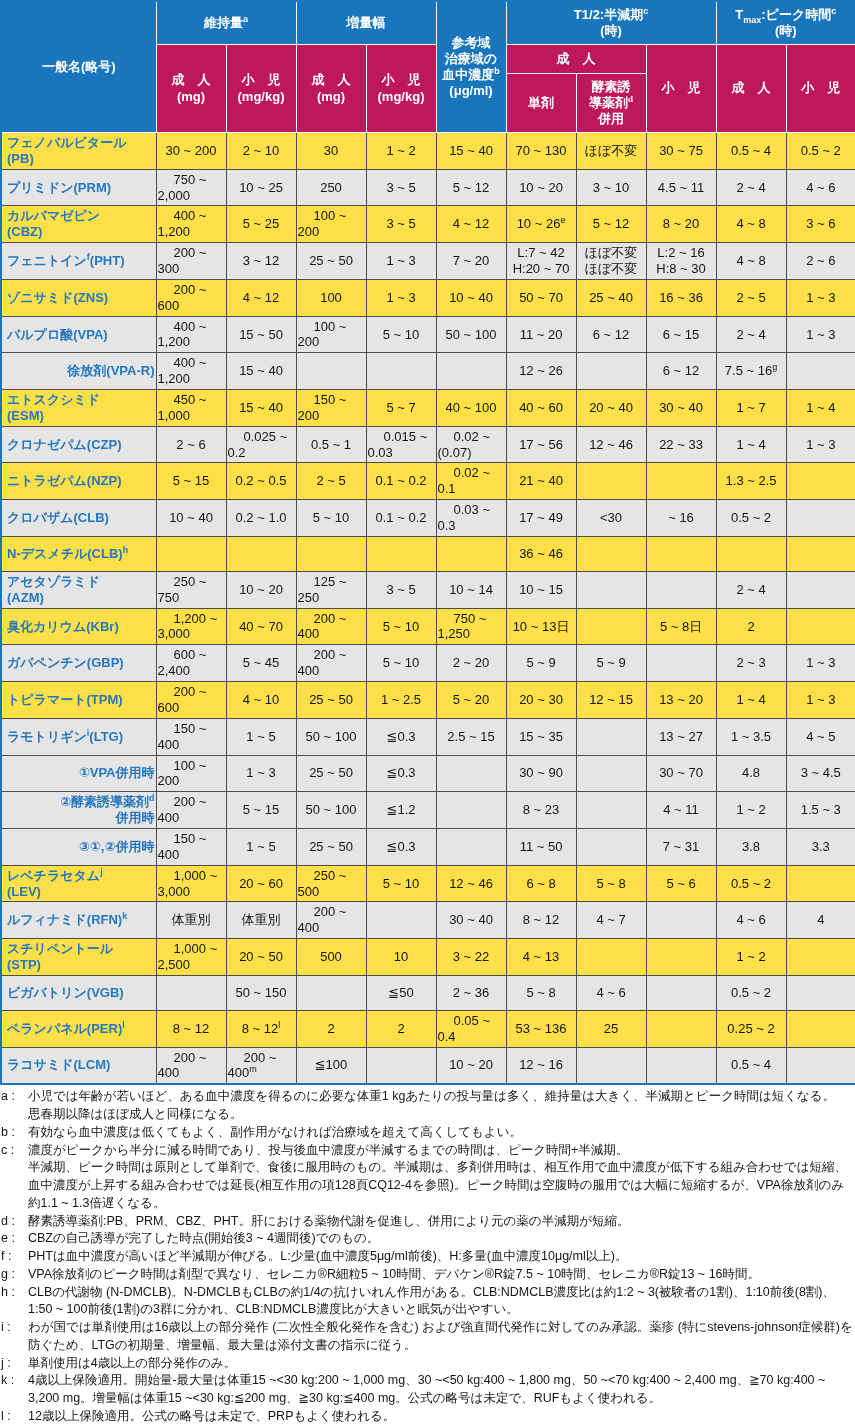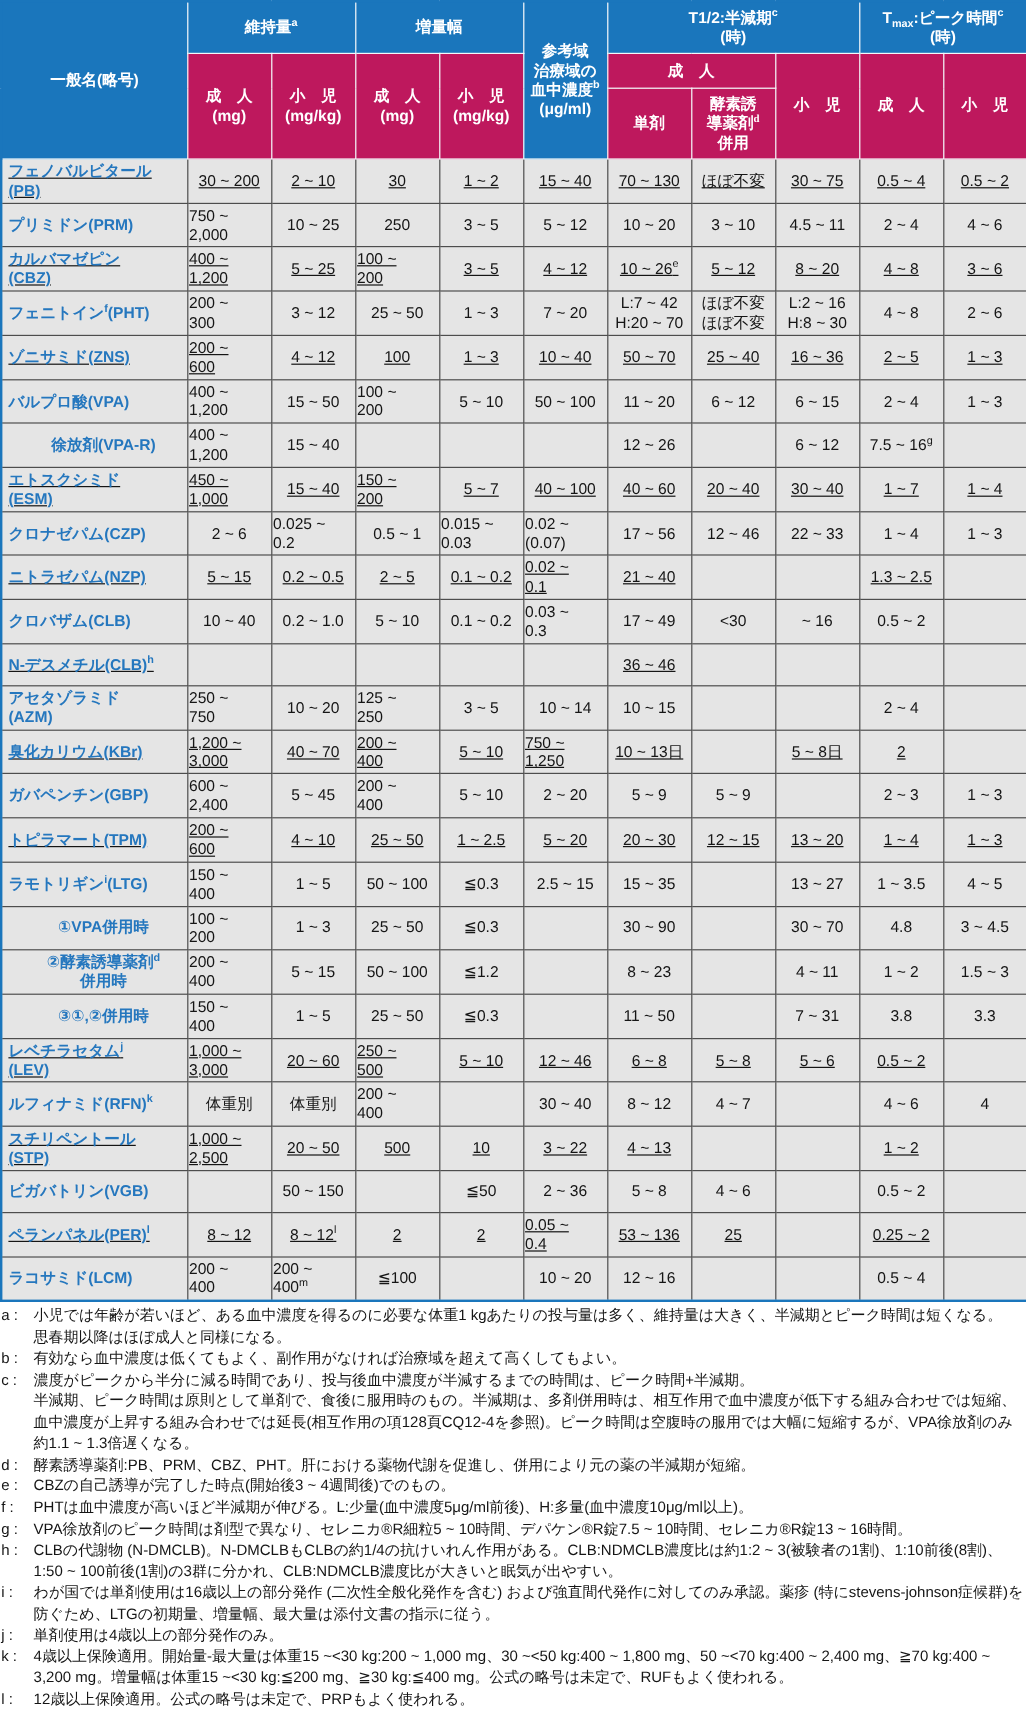--- a/index.html
+++ b/index.html
@@ -33,30 +33,30 @@
   thead tr.h3 th{height:56px;font-family:Liberation Serif, serif;}
   tbody td{
     border:1px solid #4d4d4d;
     font-size:13px;
     text-align:center;
     vertical-align:middle;
     padding:2px 1px;
     height:30px;
     line-height:1.22;
   }
-  tr.g{background:#e5e5e5;text-decoration:underline;}
+  tr.g{background:#fde047;}
   tr.w{background:#e5e5e5;}
   td.name{
     text-align:left;
     padding-left:5px;
     color:#2577be;
     font-weight:bold;
   }
-  td.name.sub{text-align:center;padding-left:16px;}
-  .lv{text-align:left;padding-left:0;}
+  td.name.sub{text-align:right;padding-left:16px;}
+  .lv{text-align:left;padding-left:16px;}
   .rv{text-align:left;padding-right:4px;}
   .cv{text-align:center;}
   sup{font-size:9px;line-height:0;}
   sub{font-size:9px;line-height:0;}
   
   .fnotes{
     font-size:12.5px;
     line-height:1.42;
     margin-top:3px;
     padding:0 1px;

